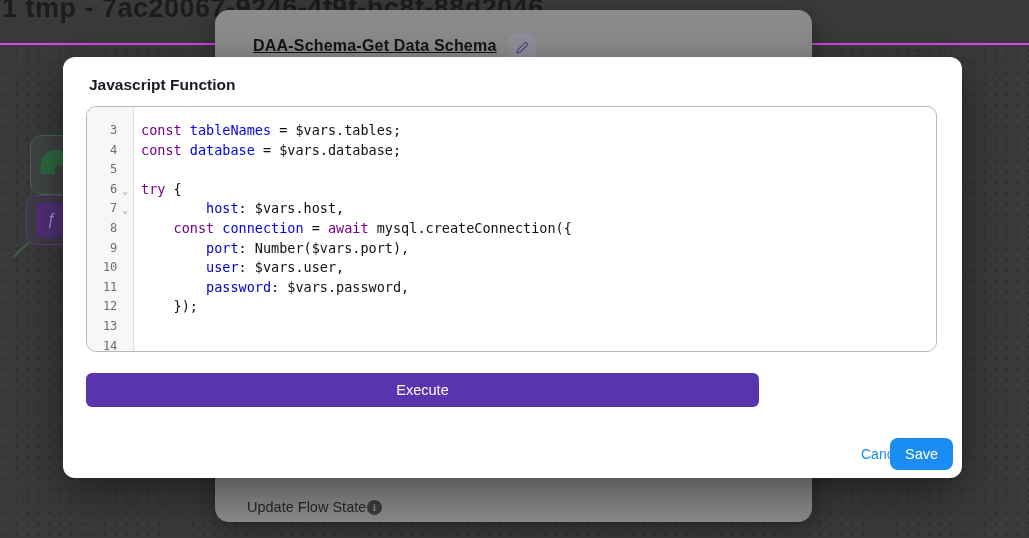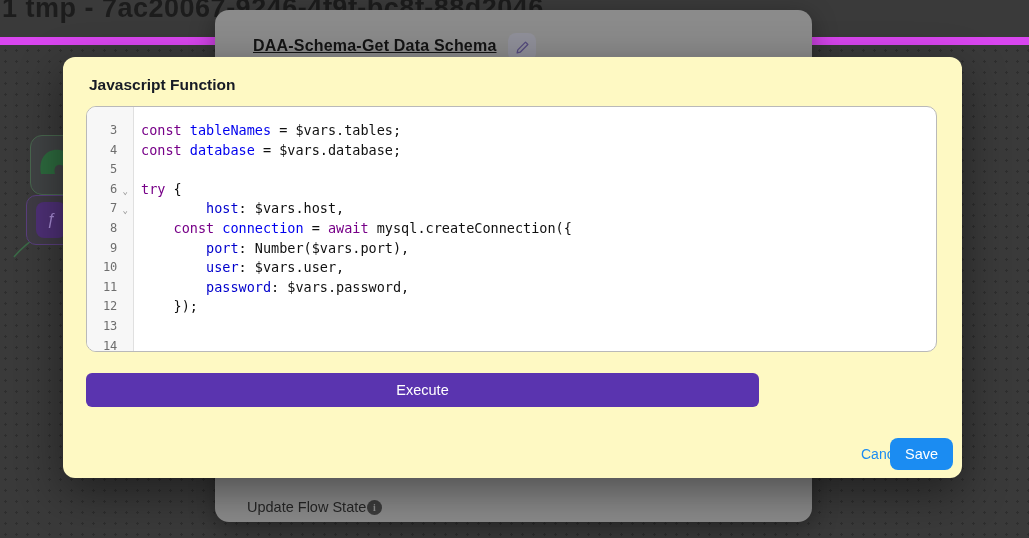--- a/index.html
+++ b/index.html
@@ -2,21 +2,21 @@
 <html style="--purple: #5A34AF; --blue: #1B8CF2; --kw: #770088; --def: #0000EE; --prop: #0000CC;"><head>
 <meta charset="utf-8">
 <style>
   * { margin:0; padding:0; box-sizing:border-box; }
   html,body { width:1029px; height:538px; overflow:hidden; }
   body { font-family:"Liberation Sans", sans-serif; background:#3a3a3a; }
   #stage { position:relative; width:1029px; height:538px; overflow:hidden; }
 
   
   .topbar { position:absolute; left:0; top:0; width:1029px; height:45px;
-            background:#3a3a3a; border-bottom:8px solid #d946ef; z-index:1; overflow:hidden; }
+            background:#3a3a3a; border-bottom:2px solid #d946ef; z-index:1; overflow:hidden; }
   .bg-heading { position:absolute; left:2px; top:-7px; font-size:27px; font-weight:bold;
                 color:#1c1c1c; white-space:nowrap; letter-spacing:0.5px; }
   .canvas { position:absolute; left:0; top:45px; width:1029px; height:493px; z-index:0;
             background-image:radial-gradient(#2e2e2e 1.1px, transparent 1.2px);
             background-size:11px 11px; }
 
   .node-green { position:absolute; left:30px; top:90px; width:52px; height:60px;
                 border:1.5px solid #49684f; border-radius:12px; background:#404344; z-index:1; }
   .edge-green { position:absolute; left:0px; top:140px; z-index:1; }
   .node-purple { position:absolute; left:26px; top:150px; width:72px; height:50px;
@@ -34,21 +34,21 @@
   .panel-edit-btn { position:absolute; left:293px; top:23px; width:28px; height:28px;
                     border-radius:8px; background:#90909a; display:flex; align-items:center;
                     justify-content:center; border:none; cursor:pointer; }
   .panel-footer-label { position:absolute; left:32px; top:489px; font-size:14.5px; color:#262626; }
   .panel-info-icon { position:absolute; left:152px; top:490px; width:15px; height:15px;
                      border-radius:50%; background:#3d3d3d; color:#909090; font-size:10px;
                      font-weight:bold; display:flex; align-items:center; justify-content:center;
                      font-family:"Liberation Serif", serif; }
 
   
-  .modal { position:absolute; left:63px; top:57px; width:899px; height:421px; background:#fef9c3;
+  .modal { position:absolute; left:63px; top:57px; width:899px; height:421px; background:#ffffff;
            border-radius:12px; z-index:5; box-shadow:0 14px 45px rgba(0,0,0,.45); }
   .modal-title { position:absolute; left:26px; top:19px; font-size:15.5px; font-weight:bold;
                  color:#171b26; }
   .code-box { position:absolute; left:23px; top:49px; width:851px; height:246px;
               border:1px solid #b9b9b9; border-radius:10px; background:#ffffff;
               overflow:hidden; display:flex; }
   .gutter { width:47px; background:#f7f7f7; border-right:1px solid #e0e0e0;
             padding-top:14px; flex:none; }
   .gutter-row { height:19.6px; display:flex; align-items:flex-start;
                 font-family:"DejaVu Sans Mono", monospace; }

